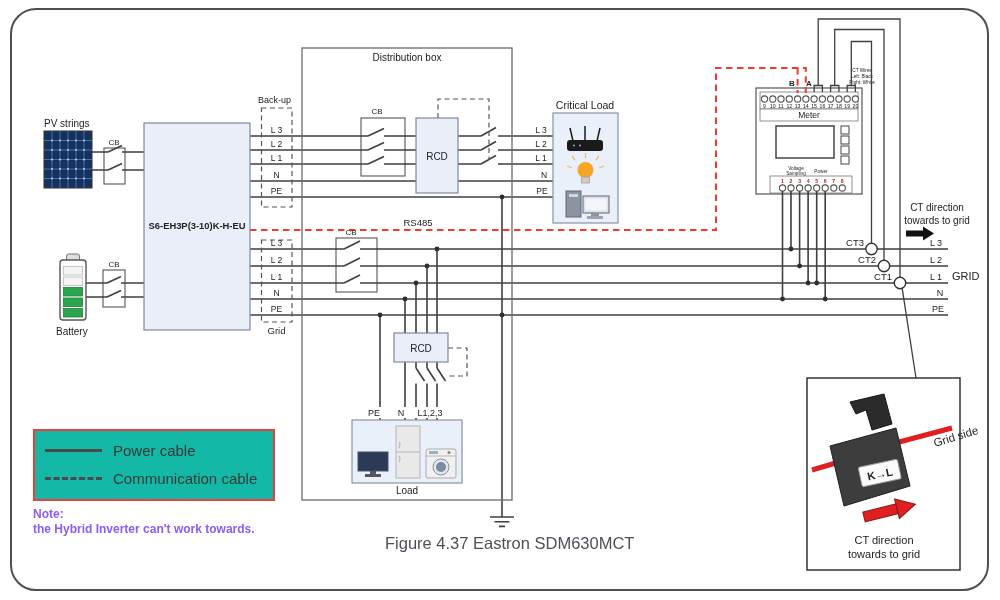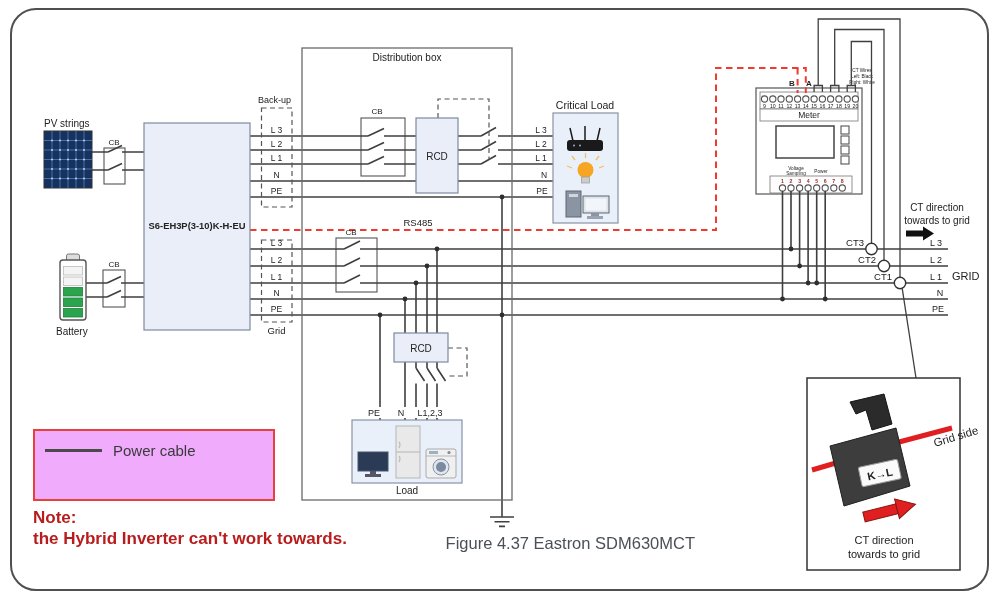--- a/index.html
+++ b/index.html
@@ -15,29 +15,29 @@
   .mid{text-anchor:middle}.end{text-anchor:end}.bold{font-weight:bold}
   .rednum{fill:#9e2b22;font-weight:bold}
   .pw{stroke:#3f3f3f;stroke-width:1.6;fill:none}
   .pw2{stroke:#3f3f3f;stroke-width:1.3;fill:none}
   .dash{stroke:#555;stroke-width:1.2;fill:none;stroke-dasharray:5 3.5}
   .rdash{stroke:#ef3b30;stroke-width:2;fill:none;stroke-dasharray:6.5 4.5}
   .boxfill{fill:#e9eef8;stroke:#7d8aa0;stroke-width:1.2}
   .whitebox{fill:#fff;stroke:#555;stroke-width:1.1}
   .dot{fill:#2e2e2e}
   .legend{position:absolute;left:33px;top:429px;width:238px;height:68px;
-          border:2px solid #e8413c;background:#f0abfc;text-align:center;}
+          border:2px solid #e8413c;background:#14b8a6;text-align:center;}
   .legend-row{display:flex;align-items:center;margin:11px 0 0 10px;}
   .legend-row .sample{width:57px;margin-right:11px;}
   .sample.solid{border-top:3px solid #4a4a4a;}
   .sample.dashed{border-top:3px dashed #4a4a4a;}
   .legend-row span.lbl{font-size:15px;color:#3a3a3a;}
-  .note{position:absolute;left:33px;top:507px;color:#b91c1c;
-        font-weight:bold;font-size:17px;line-height:1.25;}
-  .caption{position:absolute;left:385px;top:534px;width:310px;text-align:right;
+  .note{position:absolute;left:33px;top:507px;color:#8b5cf6;
+        font-weight:bold;font-size:12px;line-height:1.25;}
+  .caption{position:absolute;left:385px;top:534px;width:310px;text-align:left;
            font-size:16.5px;color:#4b5058;}
 </style>
 </head>
 <body>
 
 <div class="canvas">
   <div class="frame"></div>
 
   <svg width="1000" height="600" viewBox="0 0 1000 600">
 
@@ -374,20 +374,24 @@
       <text x="938" y="312" class="t9 mid">PE</text>
       <text x="952" y="280" class="t11">GRID</text>
     </g>
   </svg>
 
   <div class="legend">
     <div class="legend-row">
       <span class="sample solid"></span>
       <span class="lbl">Power cable</span>
     </div>
+    <div class="legend-row">
+      <span class="sample dashed"></span>
+      <span class="lbl">Communication cable</span>
+    </div>
   </div>
 
   <div class="note">
     <div>Note:</div>
     <div>the Hybrid Inverter can't work towards.</div>
   </div>
 
   <div class="caption">Figure 4.37 Eastron SDM630MCT</div>
 </div>
 

